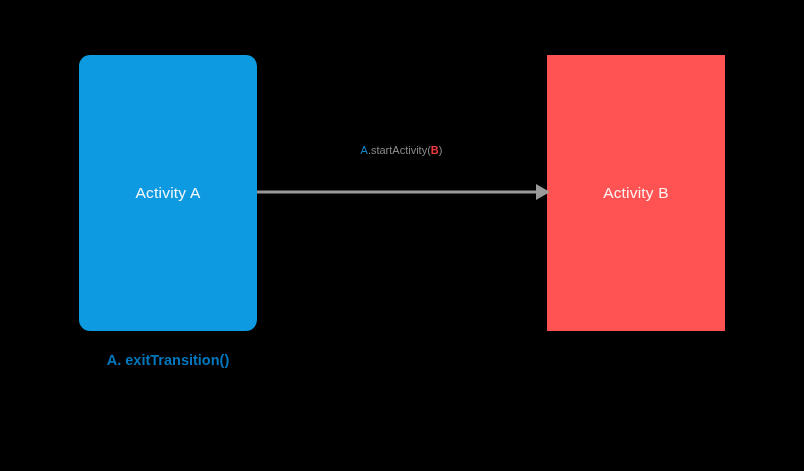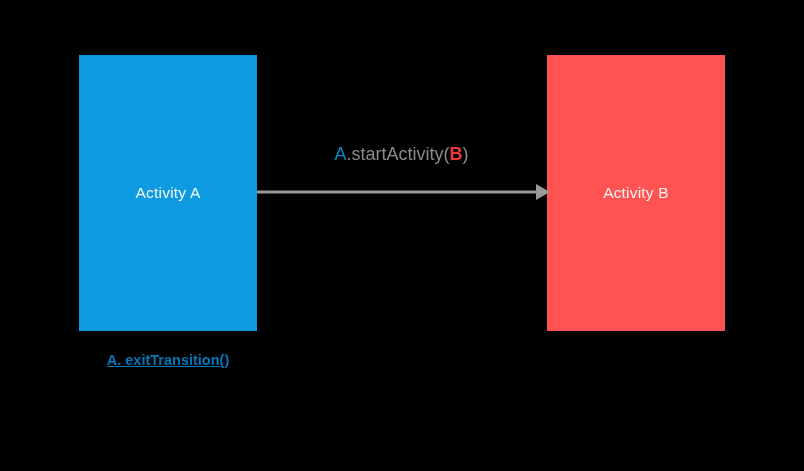--- a/index.html
+++ b/index.html
@@ -24,20 +24,21 @@
     width: 178px;
     height: 276px;
     top: 55px;
     display: flex;
     align-items: center;
     justify-content: center;
   }
   #box-a {
     left: 79px;
     background: #0d9ae0;
+    border-radius: 11px;
   }
   #box-b {
     left: 547px;
     background: #ff5252;
   }
   .activity-box-label {
     color: #f2f7fa;
     font-size: 15.5px;
     font-weight: 400;
     letter-spacing: 0.2px;
@@ -57,21 +58,21 @@
     height: 32px;
   }
 
   
   #arrow-call-label {
     position: absolute;
     left: 257px;
     top: 145px;
     width: 289px;
     text-align: center;
-    font-size: 18px;
+    font-size: 11px;
     line-height: 1;
     white-space: nowrap;
     color: #8a8a8a;
   }
   #arrow-call-label .tok-blue { color: #1184c7; }
   #arrow-call-label .tok-gray { color: #8a8a8a; }
   #arrow-call-label .tok-red  { color: #f0373c; font-weight: 700; }
 
   
   .caption {
@@ -80,21 +81,20 @@
     width: 178px;
     text-align: center;
     font-size: 14.5px;
     font-weight: 700;
     line-height: 1;
     white-space: nowrap;
   }
   #caption-a {
     left: 79px;
     color: #0076bd;
-    text-decoration: underline;
   }
   #caption-b {
     left: 547px;
     color: #ef3e42;
   }
 </style>
 </head>
 <body>
 
 <div id="canvas">

